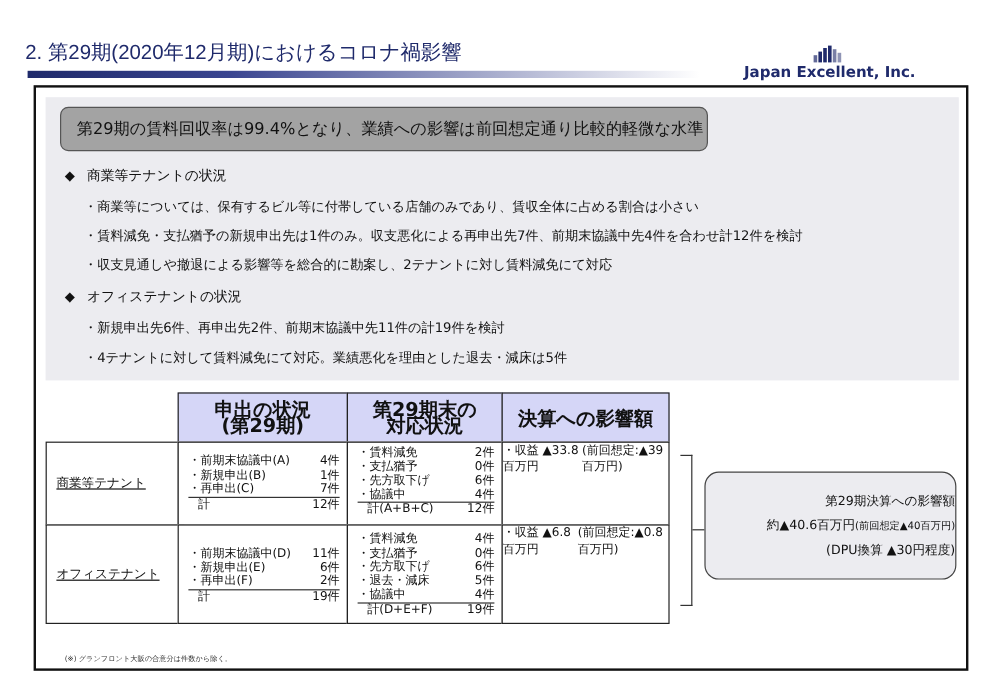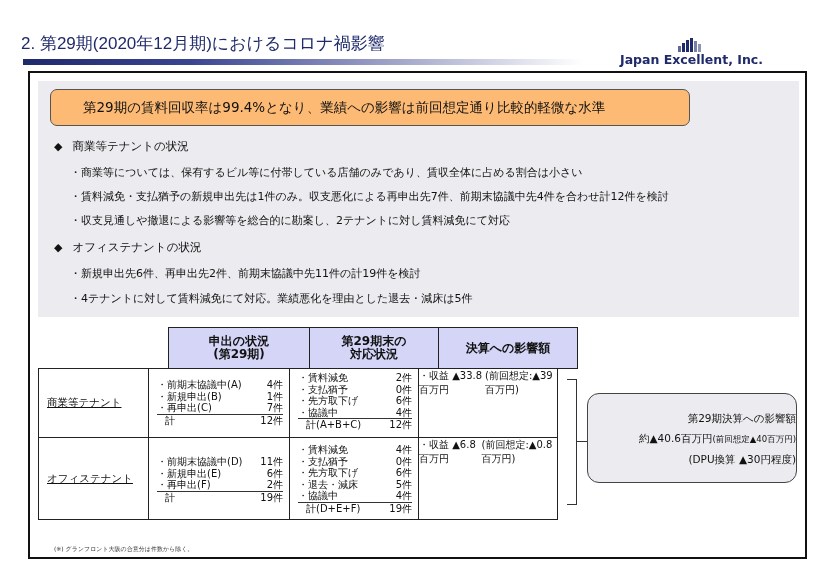--- a/index.html
+++ b/index.html
@@ -25,36 +25,36 @@
 
   .frame {
     position: absolute; left: 28px; top: 71px; width: 779px; height: 488px;
     border: 2px solid #111; background: #fff;
   }
   .grey-panel {
     position: absolute; left: 8px; top: 8px; width: 761px; height: 236px;
     background: #ececf0;
   }
   .headline-box {
-    position: absolute; left: 20px; top: 16px; width: 640px; height: 37px;
-    border: 1px solid #555; border-radius: 7px; background: #fdba74;
-    font-size: 13.5px; display: flex; align-items: center; padding-left: 32px;
+    position: absolute; left: 20px; top: 16px; width: 540px; height: 37px;
+    border: 1px solid #555; border-radius: 7px; background: #a3a3a3;
+    font-size: 13.5px; display: flex; align-items: center; padding-left: 13px;
     color: #111;
   }
   .section-head {
     position: absolute; left: 24px; font-size: 11.5px; display: flex; align-items: center;
   }
   .section-head .diamond { font-size: 11px; margin-right: 10px; }
   .bullet-line { position: absolute; left: 40px; font-size: 11px; color: #111; white-space: nowrap; }
 
   
   .tbl-header {
     position: absolute; top: 254px; height: 42px; background: #d5d6f7; border: 1px solid #222;
     display: flex; align-items: center; justify-content: center; text-align: center;
-    font-weight: bold; font-size: 12px; line-height: 13px; margin-left: 20px;
+    font-weight: bold; font-size: 16px; line-height: 13px;
   }
   .tbl-cell { position: absolute; border: 1px solid #222; background: #fff; font-size: 10px; }
   .cat-label { display: flex; align-items: center; padding-left: 8px; font-size: 10.5px; text-decoration: underline; }
   .list { padding: 6px 6px 0 8px; }
   .list-row { display: flex; justify-content: space-between; line-height: 11.5px; font-size: 10px; }
   .list-row.underline { border-bottom: 1px solid #333; gap: 12px; }
   .list-row.total { padding-left: 8px; }
   .impact { display: flex; flex-direction: row; justify-content: center; padding-left: 0; font-size: 10px; line-height: 14px; }
 
   .bracket {

